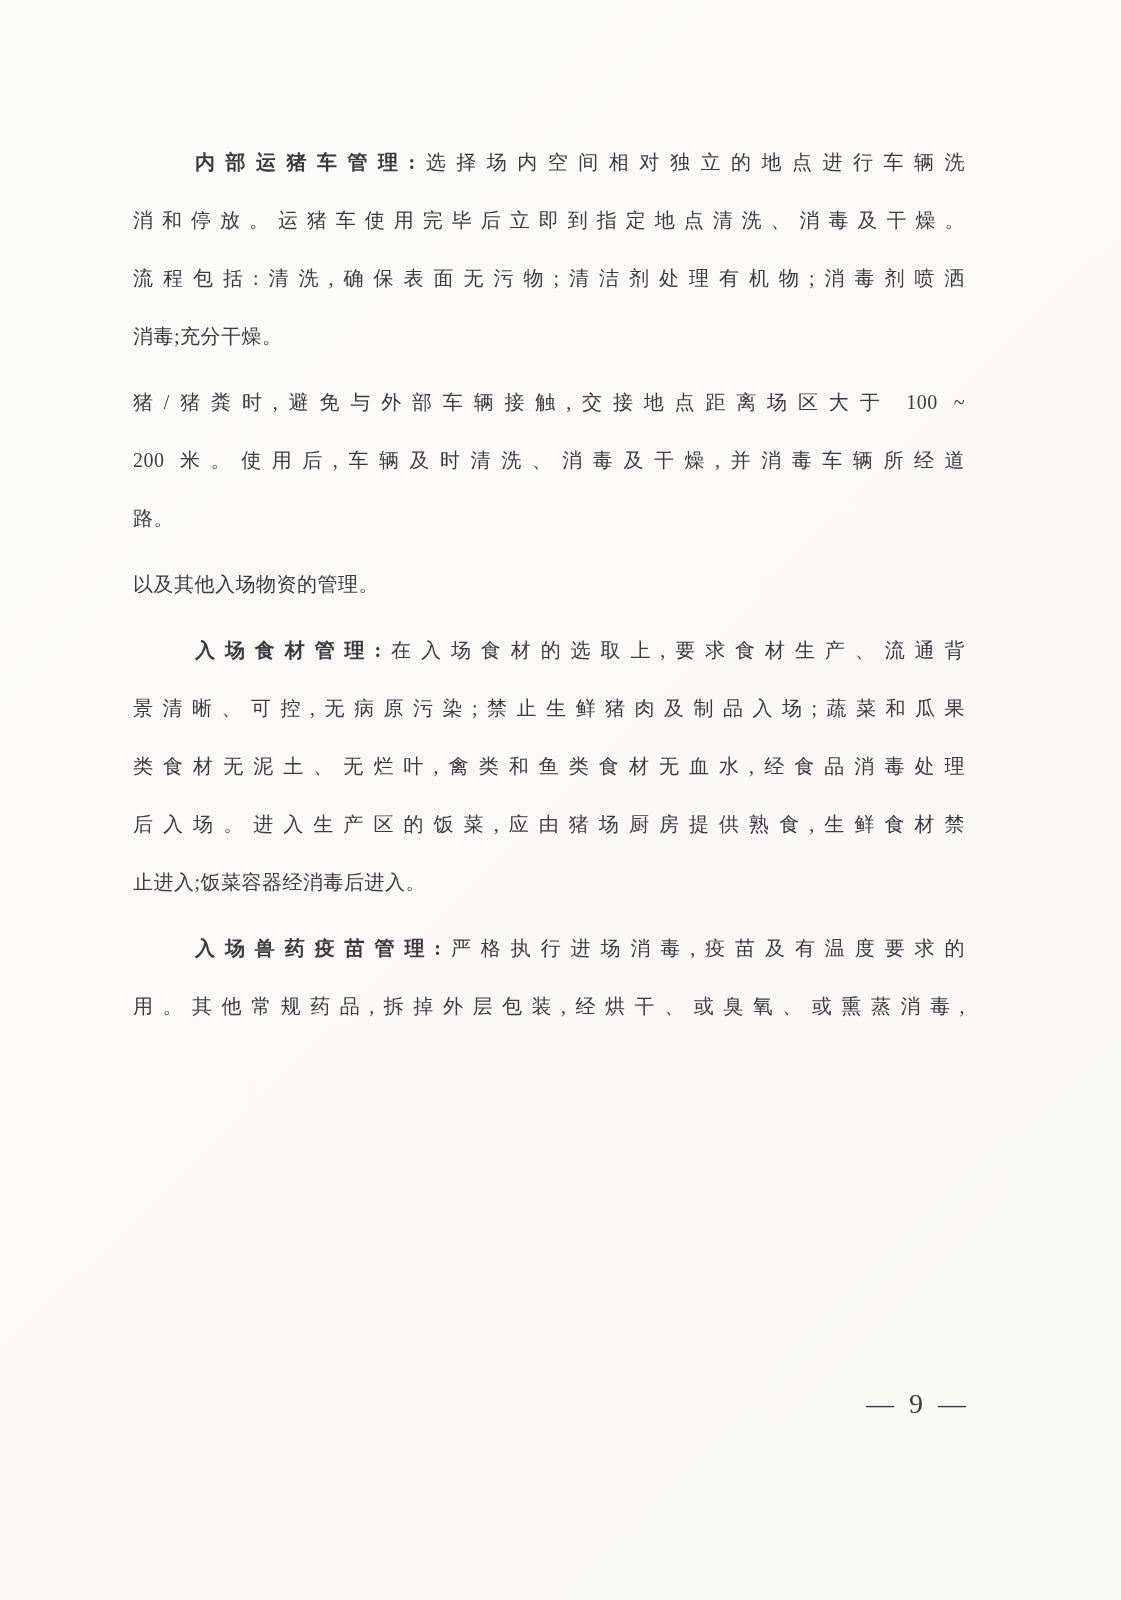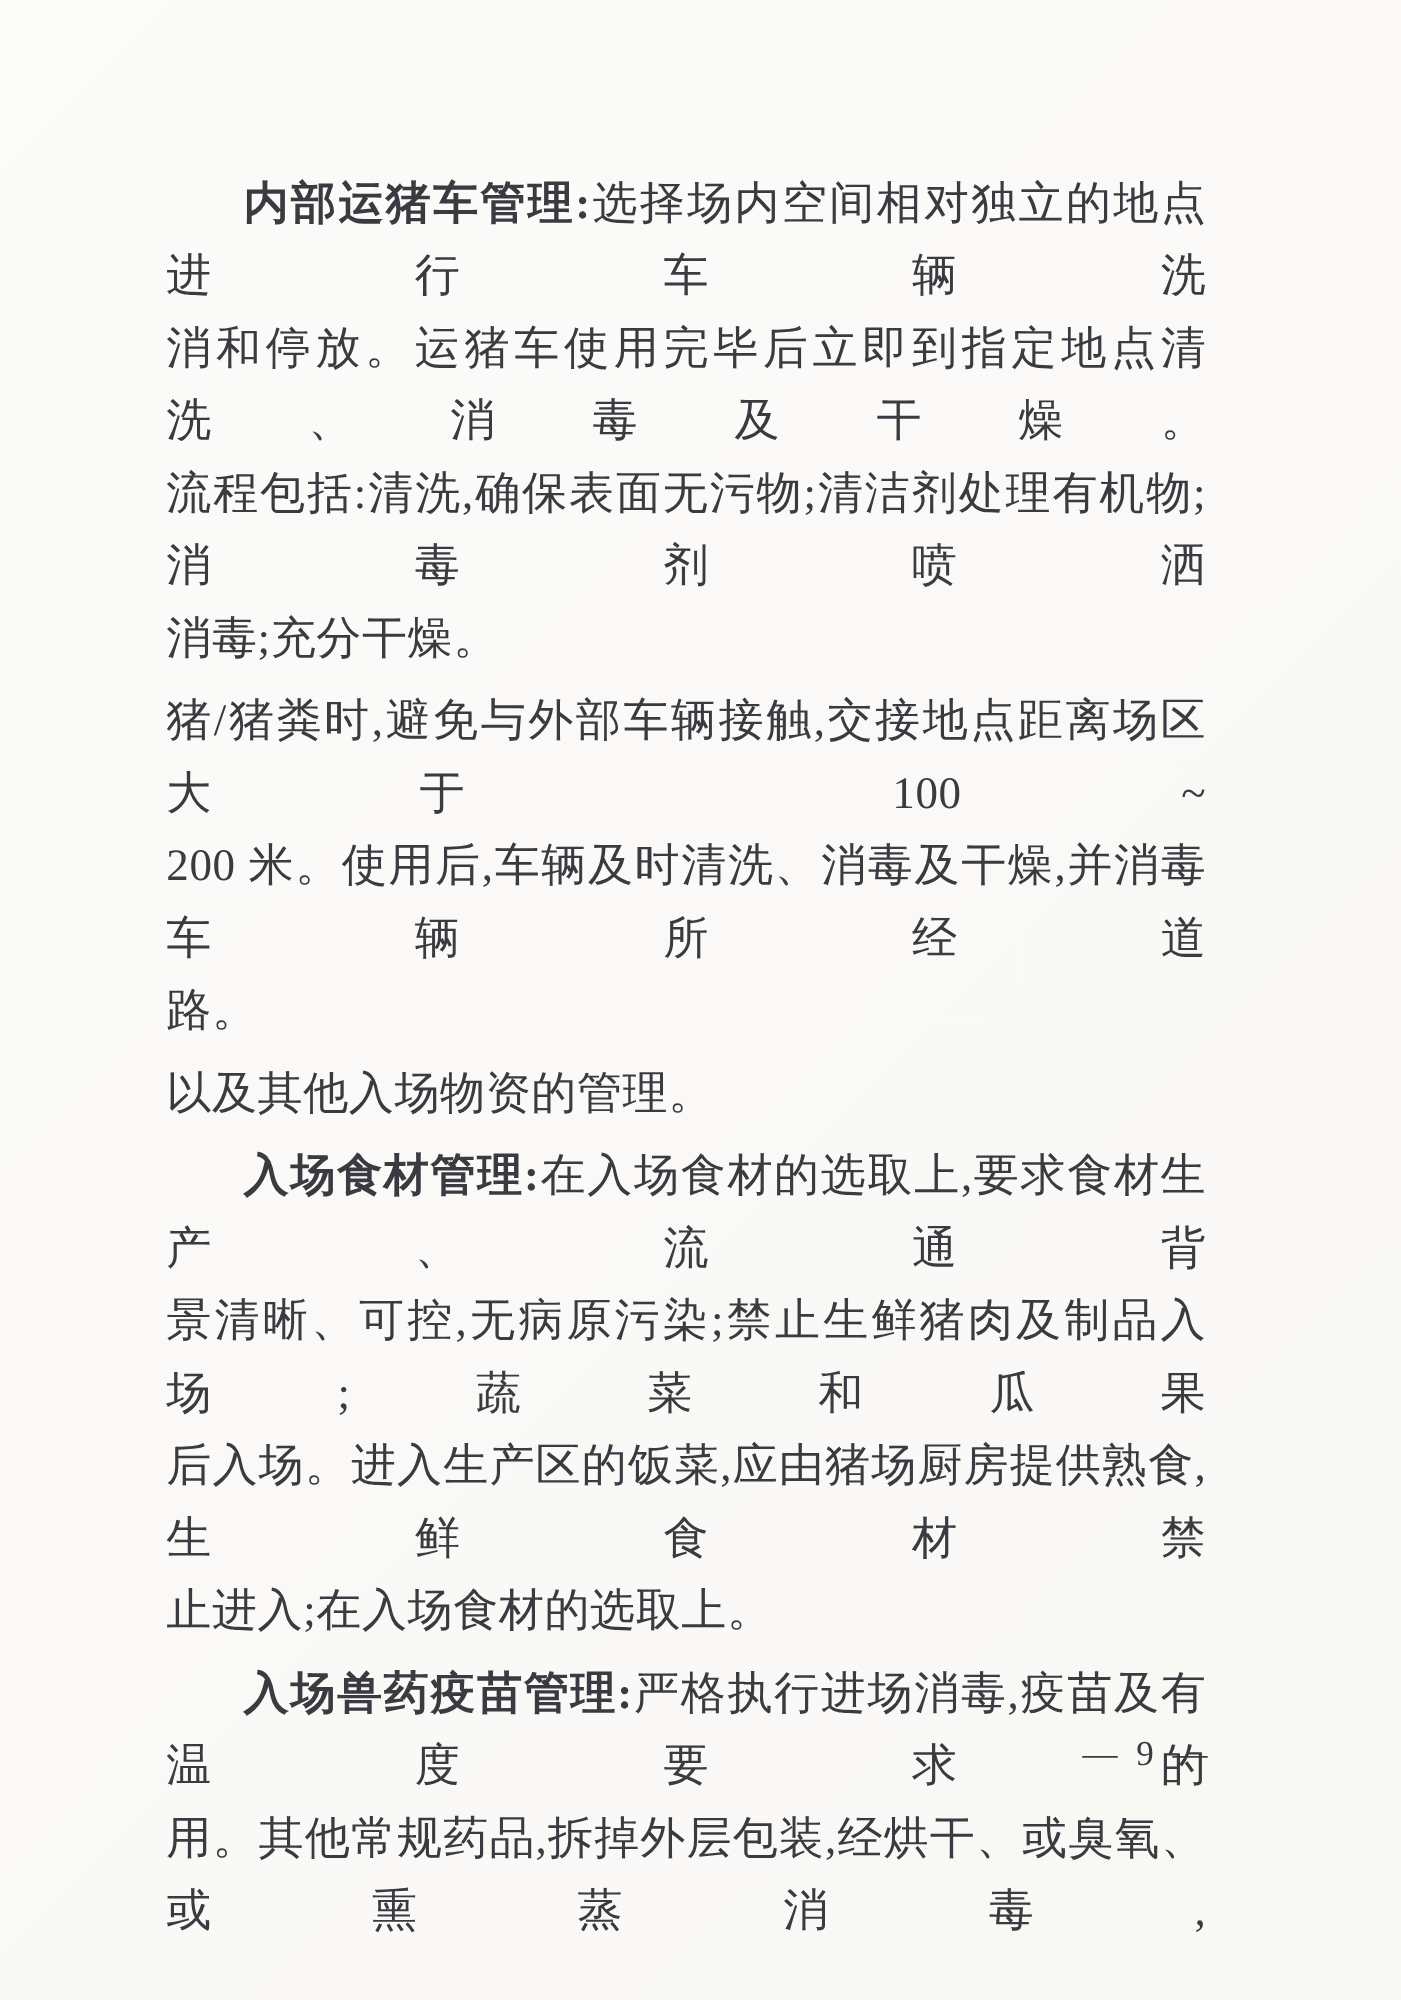--- a/index.html
+++ b/index.html
@@ -23,21 +23,21 @@
   .text-block {
     position: absolute;
     left: 133px;
     top: 133px;
     width: 832px;
   }
   .block {
     margin: 0 0 8px 0;
   }
   .line {
-    font-size: 36px;
+    font-size: 20px;
     line-height: 58px;
     letter-spacing: 0.5px;
     text-align: left;
     white-space: normal;
   }
   .line.first {
     text-indent: 62px;
   }
   .line.just {
     text-align: justify;
@@ -76,22 +76,23 @@
         <div class="line just">猪/猪粪时,避免与外部车辆接触,交接地点距离场区大于 100 ~</div>
         <div class="line just">200 米。使用后,车辆及时清洗、消毒及干燥,并消毒车辆所经道</div>
         <div class="line">路。</div>
       </div>
       <div class="block paragraph">
         <div class="line">以及其他入场物资的管理。</div>
       </div>
       <div class="block paragraph">
         <div class="line first just"><b>入场食材管理:</b>在入场食材的选取上,要求食材生产、流通背</div>
         <div class="line just">景清晰、可控,无病原污染;禁止生鲜猪肉及制品入场;蔬菜和瓜果</div>
+        <div class="line just">类食材无泥土、无烂叶,禽类和鱼类食材无血水,经食品消毒处理</div>
         <div class="line just">后入场。进入生产区的饭菜,应由猪场厨房提供熟食,生鲜食材禁</div>
-        <div class="line">止进入;在入场食材的选取上。</div>
+        <div class="line">止进入;饭菜容器经消毒后进入。</div>
       </div>
       <div class="block paragraph">
         <div class="line first just"><b>入场兽药疫苗管理:</b>严格执行进场消毒,疫苗及有温度要求的</div>
         <div class="line just">用。其他常规药品,拆掉外层包装,经烘干、或臭氧、或熏蒸消毒,</div>
       </div>
     </main>
   <div class="page-number">— 9 —</div>
 </div>
 
 </body></html>

